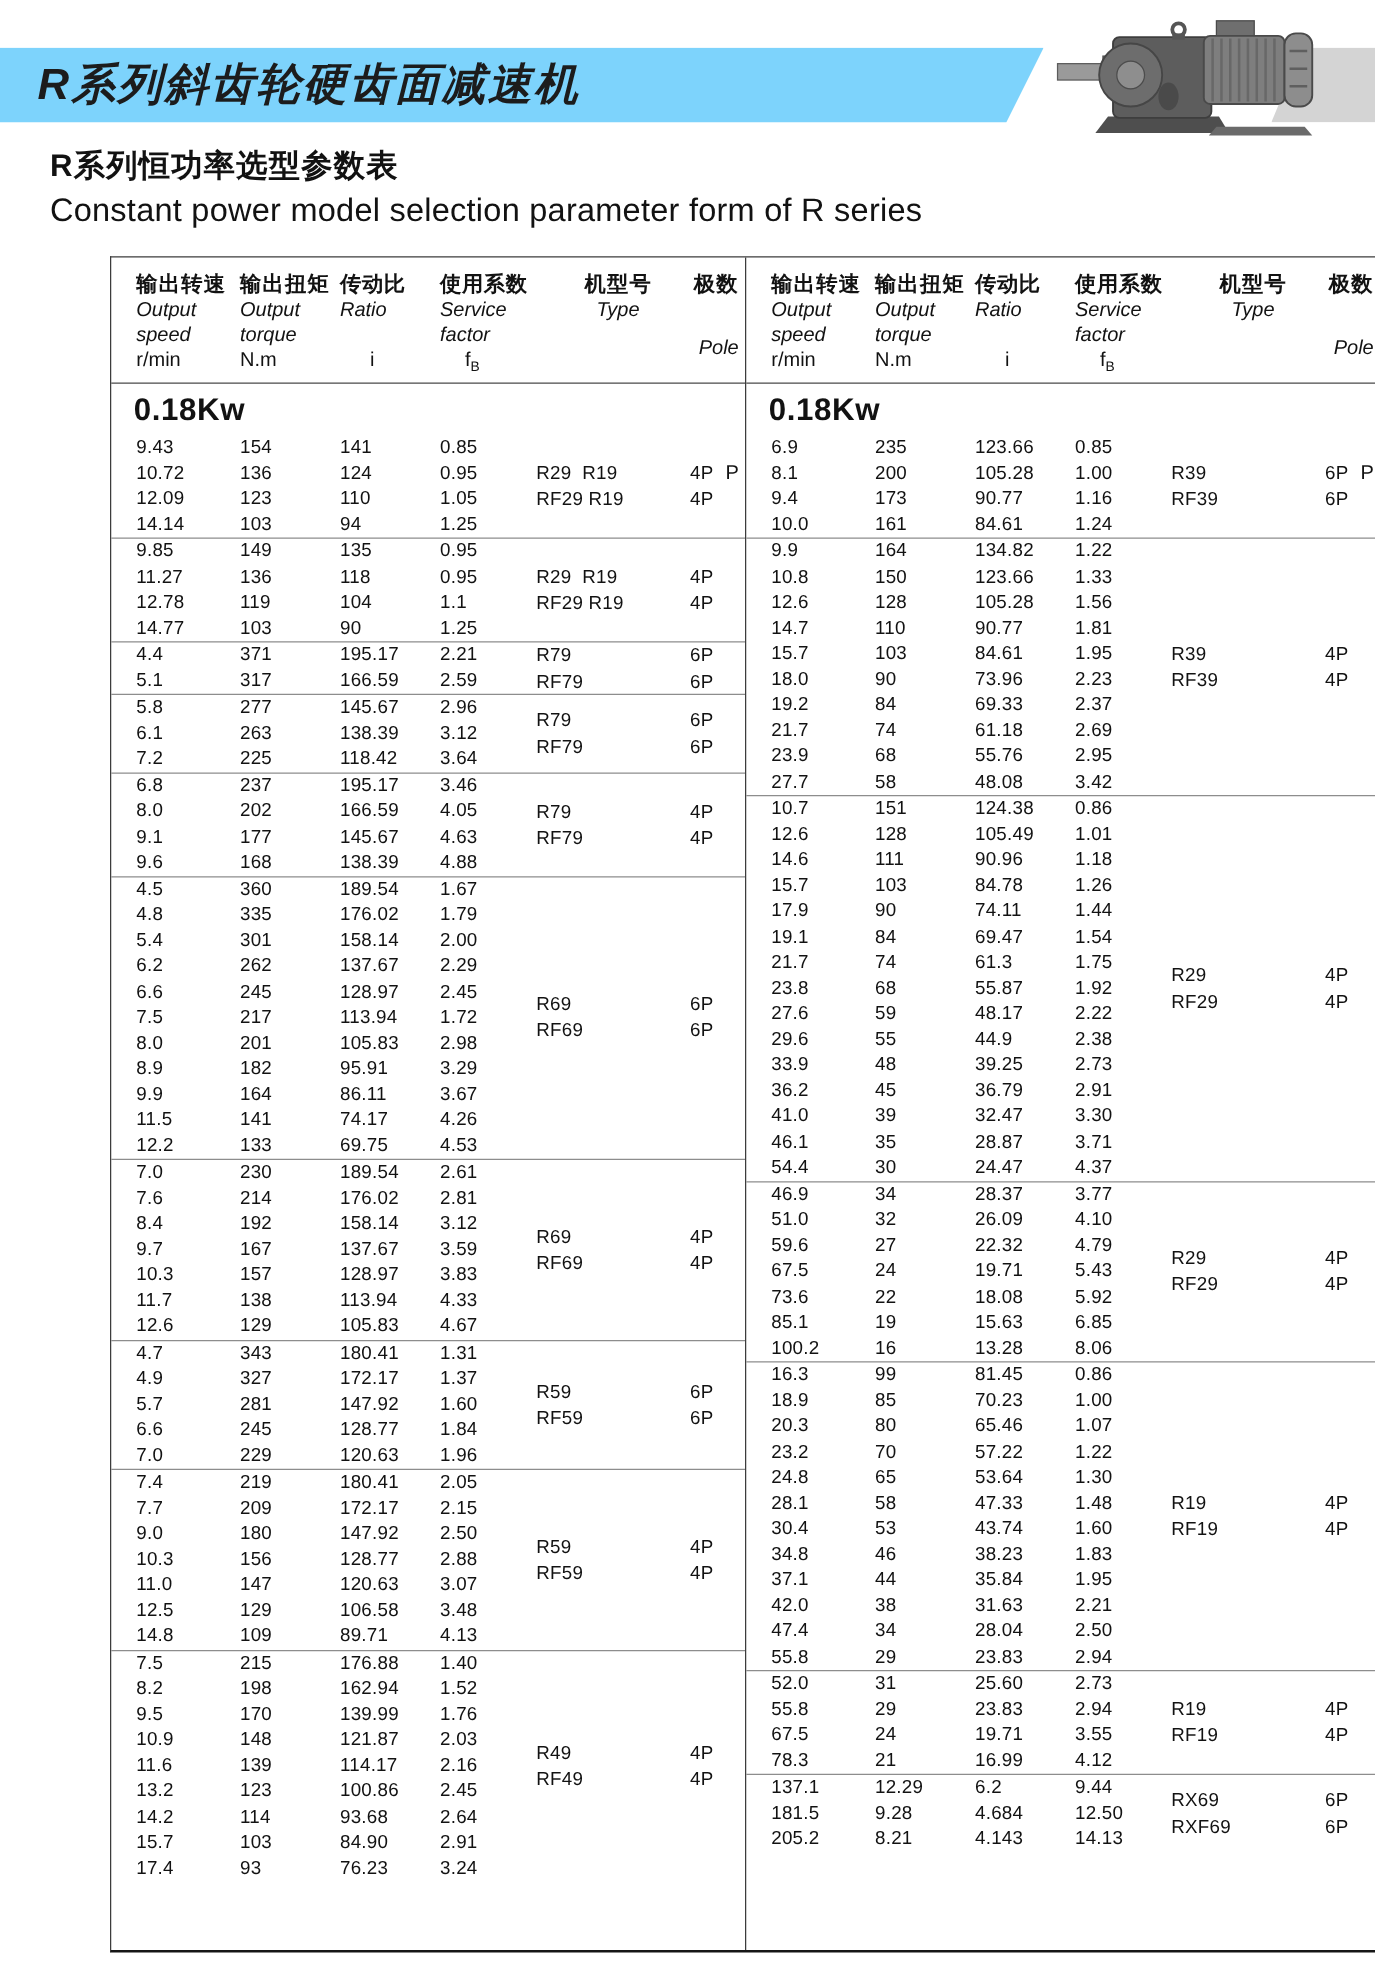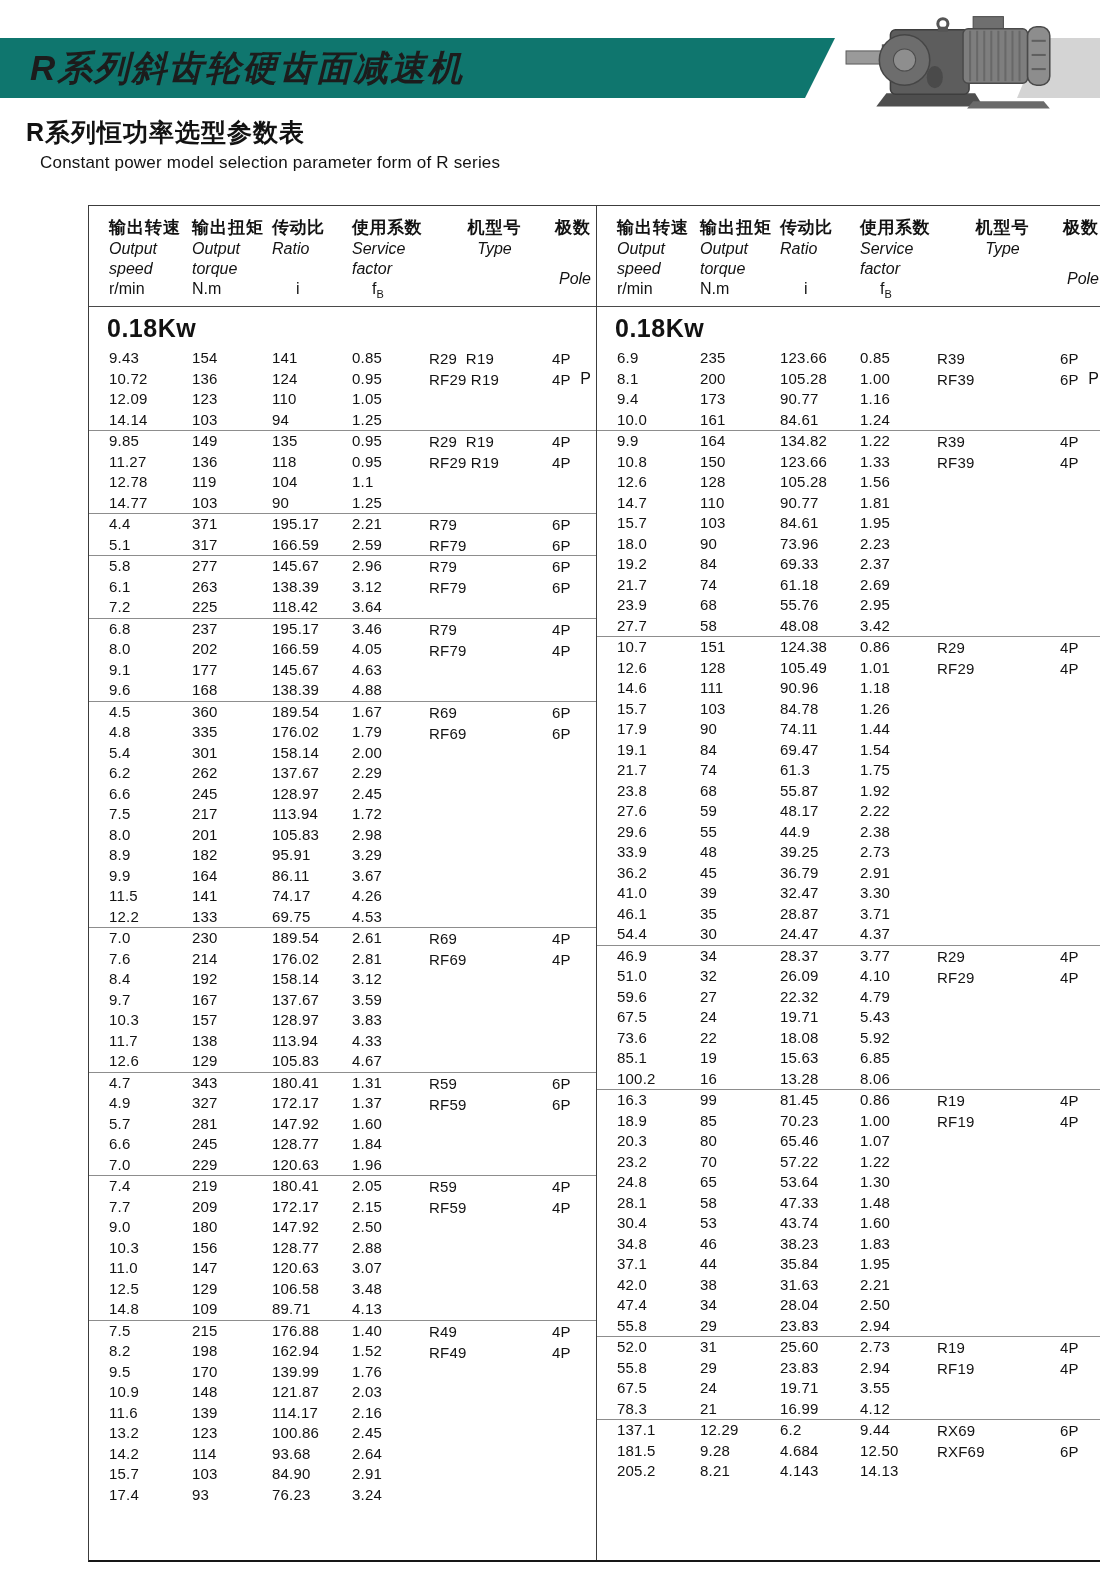--- a/index.html
+++ b/index.html
@@ -4,37 +4,37 @@
 <style>
   html,body{margin:0;padding:0;background:#ffffff;}
   body{
     width:1100px;height:1583px;position:relative;
     font-family:"Liberation Sans",sans-serif;color:#121212;
     -webkit-font-smoothing:antialiased;
   }
   
   .banner-band{
     position:absolute;left:0;top:38px;width:835px;height:70px;
-    background:#0f766e;
+    background:#7dd3fc;
     clip-path:polygon(0 0,835px 0,805px 60px,0 60px);
   }
   .banner-title{
     display:inline-block;margin:10px 0 0 30px;
     font-size:35px;line-height:40px;font-weight:bold;font-style:italic;
     letter-spacing:2px;color:#1c1c1c;white-space:nowrap;
   }
   .banner-slash{
     position:absolute;left:1017px;top:38px;width:83px;height:60px;
     background:#d4d4d4;
     clip-path:polygon(25px 0,100% 0,100% 100%,0 100%);
   }
   .reducer-photo{position:absolute;left:842px;top:4px;width:232px;height:112px;}
   
-  .page-title-zh{position:absolute;left:26px;top:116px;font-size:25px;font-weight:bold;letter-spacing:1px;}
-  .page-title-en{position:absolute;left:40px;top:153px;font-size:17px;font-weight:400;letter-spacing:0.2px;}
+  .page-title-zh{position:absolute;left:40px;top:116px;font-size:25px;font-weight:bold;letter-spacing:1px;}
+  .page-title-en{position:absolute;left:40px;top:153px;font-size:26px;font-weight:400;letter-spacing:0.2px;}
   
   .ptable{
     position:absolute;left:42px;top:205px;width:1016px;height:1354px;
     border:1px solid #3c3c3c;border-bottom:2px solid #161616;
     display:flex;box-sizing:content-box;margin-left:46px;
   }
   .half{width:508px;box-sizing:border-box;}
   .half.left{border-right:1px solid #3c3c3c;}
   .thead{
     height:101px;box-sizing:border-box;border-bottom:1px solid #4a4a4a;
@@ -58,21 +58,21 @@
   .tblock{position:relative;}
   .tblock + .tblock{border-top:1px solid #8d8d8d;}
   .brows{padding-left:20px;}
   .drow{
     display:grid;grid-template-columns:83px 80px 80px 77px;
     height:20.5px;line-height:20.5px;font-size:15px;letter-spacing:0.2px;
     white-space:nowrap;
   }
   .typecol{
     position:absolute;left:340px;top:0;height:100%;width:162px;
-    display:flex;flex-direction:column;
+    display:flex;flex-direction:column;justify-content:center;
   }
   .typeline{display:flex;height:21px;line-height:21px;font-size:15px;letter-spacing:0.2px;}
   .tname{width:123px;white-space:pre;}
   .pole{white-space:nowrap;}
 </style>
 </head>
 <body>
 
 <div class="banner-band">
   <span class="banner-title">R系列斜齿轮硬齿面减速机</span>

